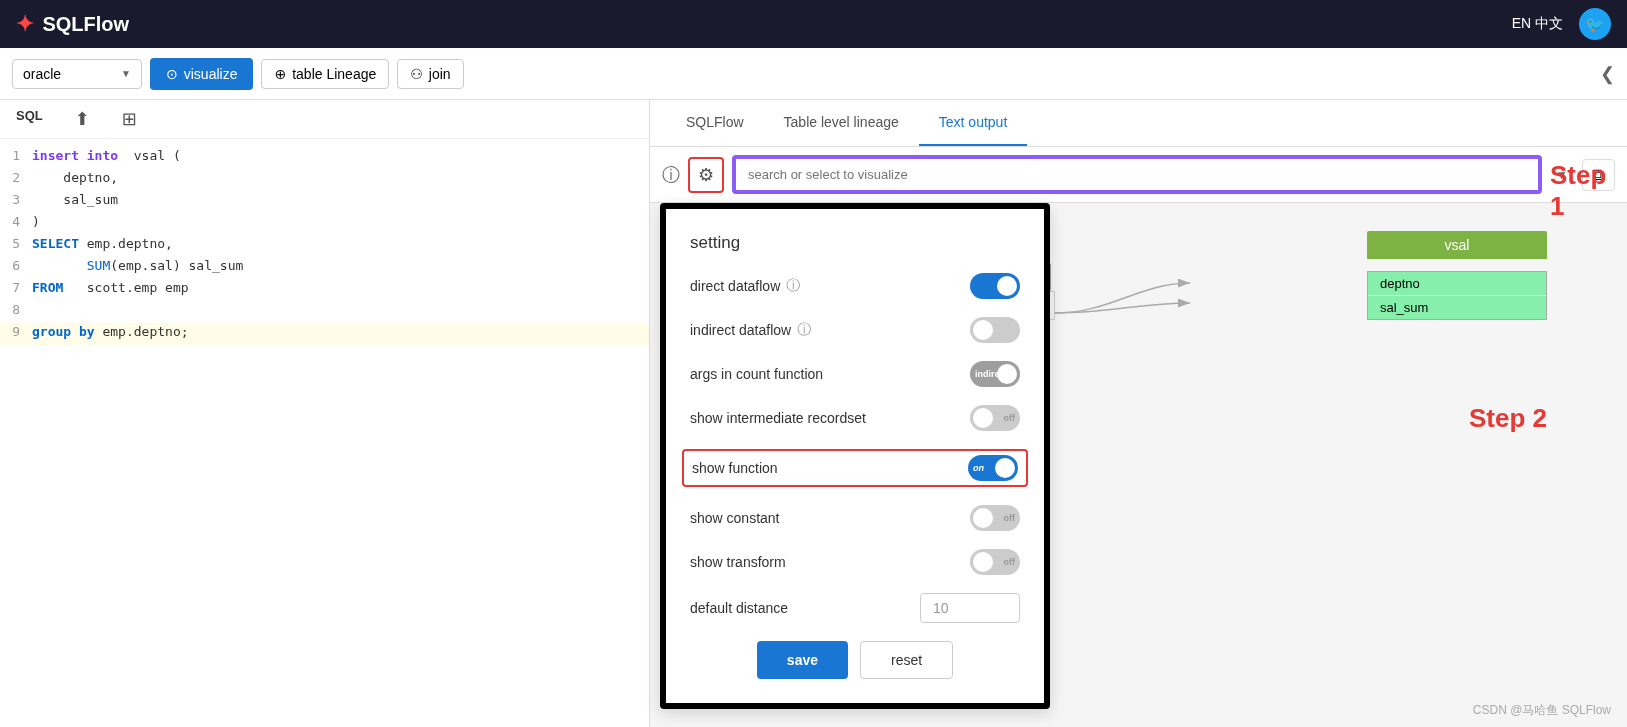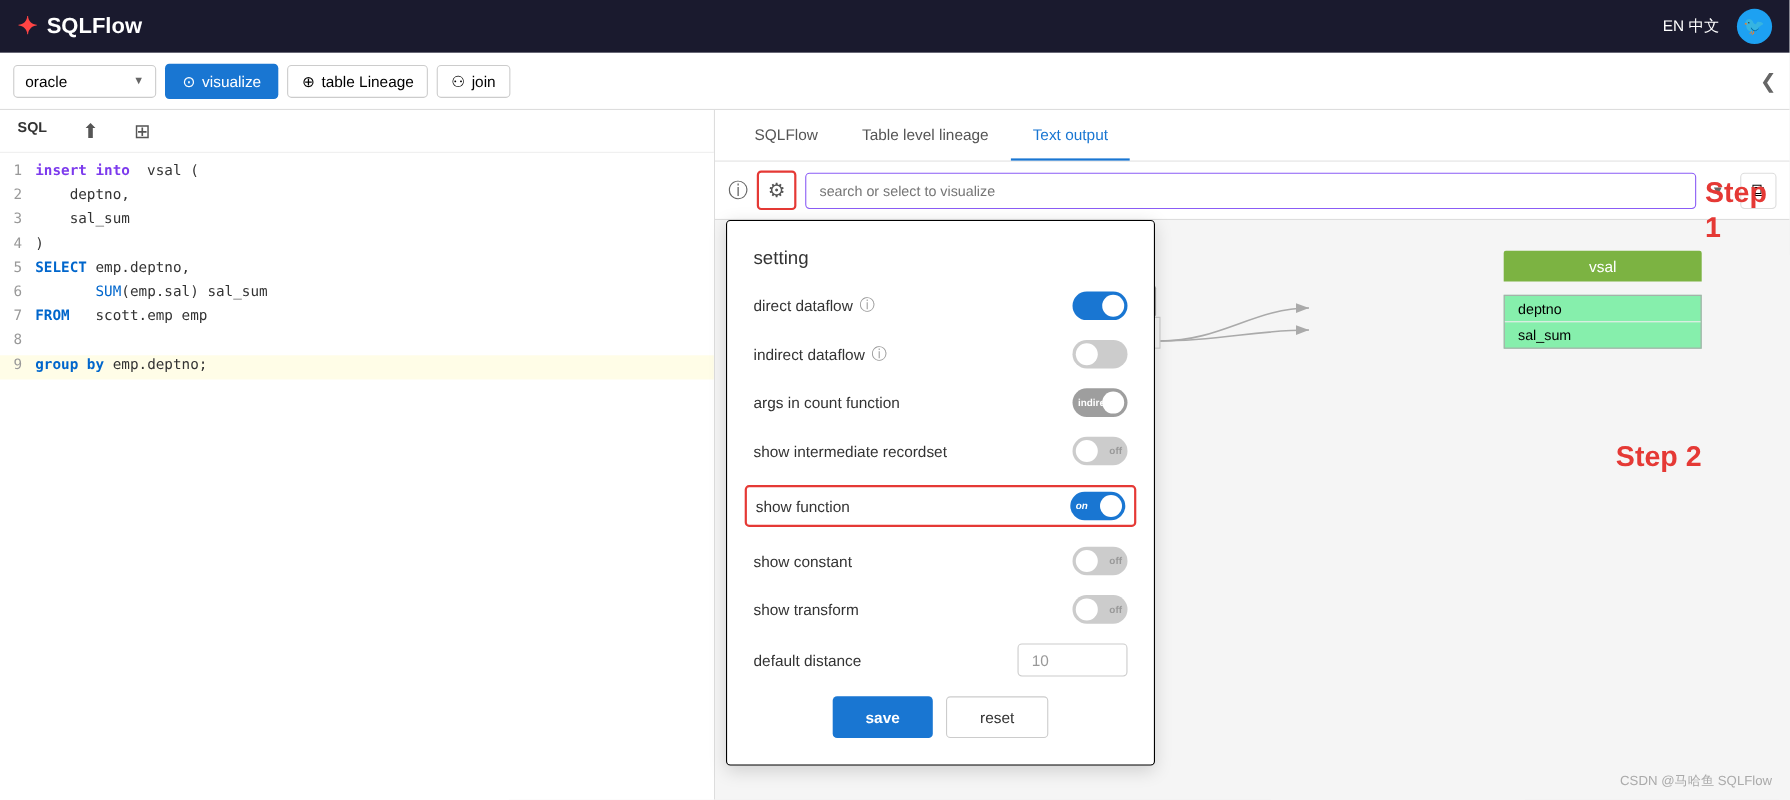--- a/index.html
+++ b/index.html
@@ -96,21 +96,21 @@
       display: flex; align-items: center; padding: 8px 12px; background: white;
       border-bottom: 1px solid #ddd; gap: 8px;
     }
     .info-btn { background: none; border: none; cursor: pointer; font-size: 18px; color: #666; }
     .settings-btn {
       background: none; border: 2px solid #e53935; border-radius: 4px;
       width: 36px; height: 36px; cursor: pointer; display: flex; align-items: center; justify-content: center;
       color: #555; font-size: 18px;
     }
     .search-input {
-      flex: 1; padding: 8px 12px; border: 1px solid #8b5cf6; border-radius: 4px;
+      flex: 1; padding: 8px 12px; border: 4px solid #8b5cf6; border-radius: 4px;
       font-size: 13px; color: #999;
     }
     .search-chevron { color: #666; font-size: 12px; padding: 0 6px; }
     .copy-btn { background: none; border: 1px solid #ddd; border-radius: 4px; padding: 6px 10px; cursor: pointer; font-size: 16px; }
 
     
     #graph-area { flex: 1; position: relative; padding: 20px; }
 
     
     .node-sum-box {
@@ -133,21 +133,21 @@
       background: #86efac; border: 1px solid #aaa;
       width: 180px; font-size: 13px;
     }
     .node-vsal-row { padding: 4px 12px; border-bottom: 1px solid #eee; }
     .node-vsal-row:last-child { border-bottom: none; }
 
     
     #arrows { position: absolute; top: 0; left: 0; width: 100%; height: 100%; pointer-events: none; }
     #settings-panel {
       position: absolute; left: 10px; top: 0; width: 390px;
-      background: white; border: 1px solid #000000; border-radius: 4px;
+      background: white; border: 6px solid #000000; border-radius: 4px;
       padding: 24px; box-shadow: 0 4px 16px rgba(0,0,0,0.15); z-index: 20;
     }
     .setting-title { font-size: 17px; color: #333; margin-bottom: 20px; }
     .setting-row {
       display: flex; align-items: center; justify-content: space-between;
       margin-bottom: 18px;
     }
     .setting-label { font-size: 14px; color: #333; display: flex; align-items: center; gap: 6px; }
     .setting-info { color: #999; font-size: 14px; }
 

